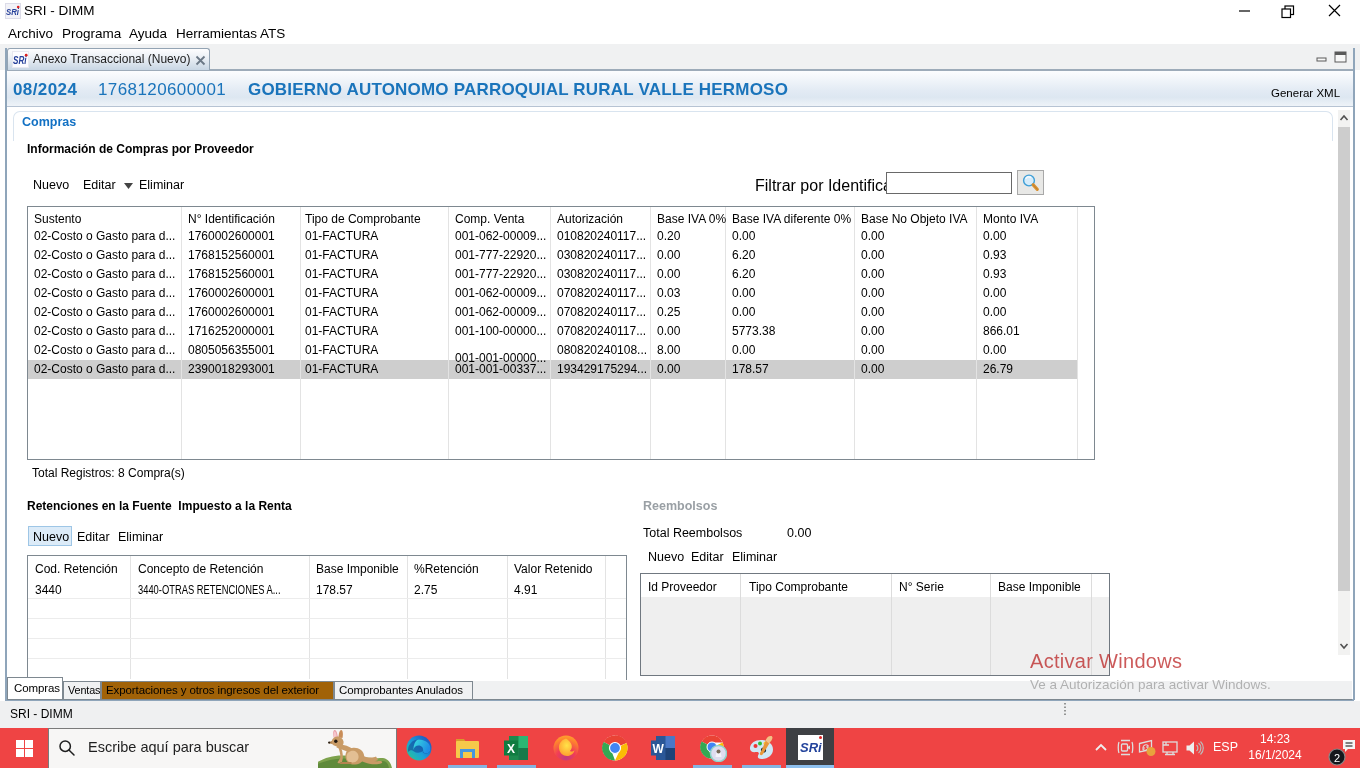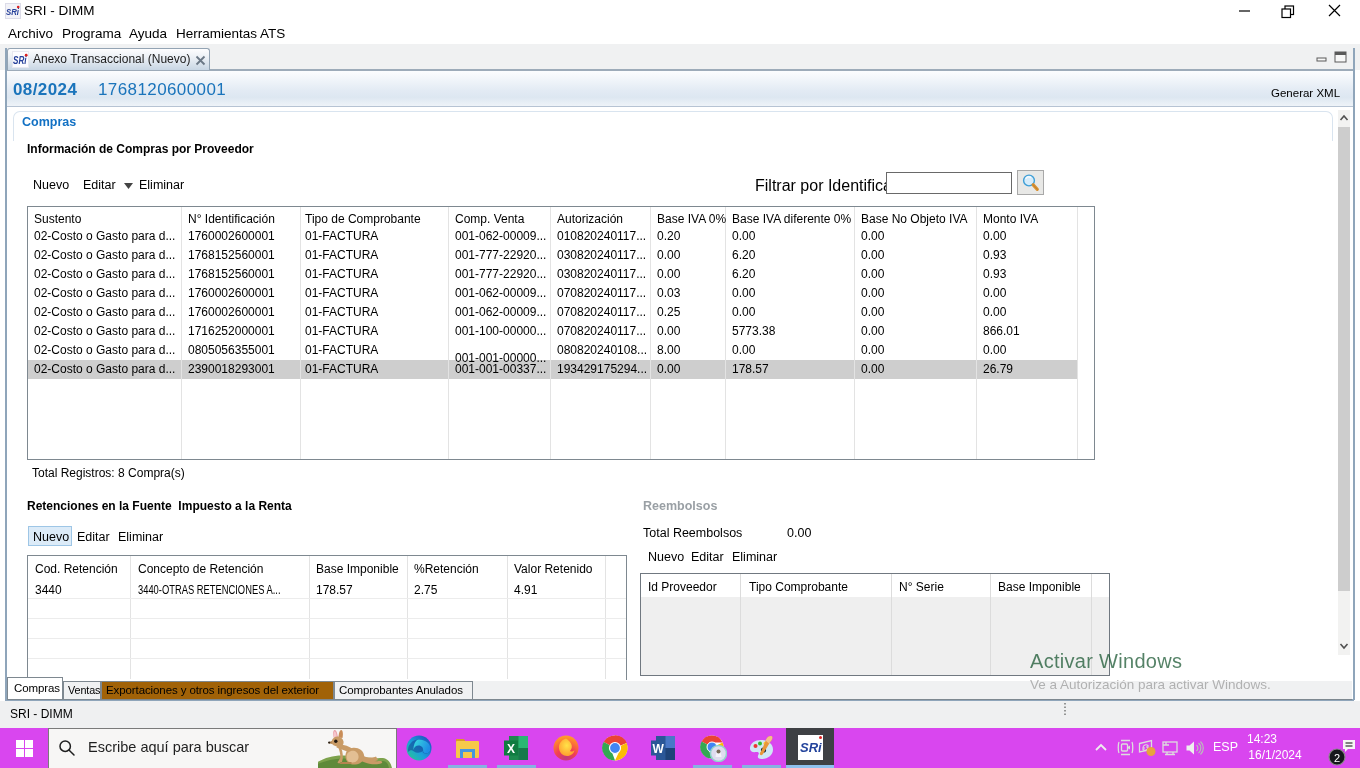--- a/index.html
+++ b/index.html
@@ -53,20 +53,21 @@
 
 <svg class="abs" style="left:1315px;top:50px" width="36" height="14" viewBox="0 0 36 14">
   <rect x="2" y="8" width="9" height="3" fill="#f8f8f8" stroke="#5a5a5a" stroke-width="1"></rect>
   <rect x="20" y="2" width="11" height="10" fill="#f8f8f8" stroke="#5a5a5a" stroke-width="1"></rect>
   <rect x="20" y="2" width="11" height="3" fill="#5a5a5a"></rect>
 </svg>
 
 <div class="abs" style="left:5px;top:70.5px;width:1349px;height:36.5px;background:linear-gradient(180deg,#fcfdfe 0%,#e3ebf4 55%,#dde7f1 75%,#eef3f8 100%);border-bottom:1px solid #b6c3d3">
   <span class="abs blue" style="left:8px;top:9px;font-size:17px;font-weight:bold;letter-spacing:.4px">08/2024</span>
   <span class="abs blue" style="left:93px;top:9px;font-size:17px;font-weight:normal;letter-spacing:.4px">1768120600001</span>
+  <span class="abs blue" style="left:243px;top:9px;font-size:17px;font-weight:bold;letter-spacing:.2px">GOBIERNO AUTONOMO PARROQUIAL RURAL VALLE HERMOSO</span>
   <span class="abs" style="left:1266px;top:16px;font-size:11.5px">Generar XML</span>
 </div>
 
 <div class="abs" style="left:5px;top:48px;width:2px;height:652px;background:#8fa5ba"></div>
 <div class="abs" style="left:1352.5px;top:48px;width:2px;height:652px;background:#8fa5ba"></div>
 <div class="abs" style="left:5px;top:698.5px;width:1349px;height:2px;background:#8fa5ba"></div>
 
 <div class="abs" style="left:13px;top:111px;width:1320px;height:30px;border:1px solid #d9e4ef;border-bottom:none;border-radius:7px 7px 0 0"></div>
 <span class="abs" style="left:22px;top:115px;font-size:12.5px;font-weight:bold;color:#1271c4">Compras</span>
 <span class="abs" style="left:27px;top:142px;font-size:12px;font-weight:bold">Información de Compras por Proveedor</span>
@@ -261,28 +262,28 @@
     </div>
     <div class="abs" style="left:101px;top:681px;width:233px;height:18px;background:#a16207;border:1px solid #7e8890;border-bottom:none;z-index:2">
       <span class="abs" style="left:4px;top:2px;font-size:11.5px;letter-spacing:-.1px;white-space:nowrap">Exportaciones y otros ingresos del exterior</span>
     </div>
     <div class="abs" style="left:334px;top:681px;width:139px;height:18px;background:#f0f1f2;border:1px solid #7e8890;border-bottom:none;z-index:2">
       <span class="abs" style="left:4px;top:2px;font-size:11.5px;letter-spacing:-.1px;white-space:nowrap">Comprobantes Anulados</span>
     </div>
     <div class="abs" style="left:7px;top:698.5px;width:1345px;height:1px;background:#7e8890;z-index:1"></div>
   </div>
 
-<span class="abs" style="left:1030px;top:650px;font-size:20px;color:#14532d;opacity:.72;letter-spacing:.3px">Activar Windows</span>
+<span class="abs" style="left:1030px;top:650px;font-size:20px;color:#b91c1c;opacity:.72;letter-spacing:.3px">Activar Windows</span>
 <span class="abs" style="left:1030px;top:677px;font-size:13.5px;color:#8a8a8a;opacity:.62">Ve a Autorización para activar Windows.</span>
 
 <div class="abs" style="left:0;top:700.5px;width:1360px;height:27.5px;background:#eff0f1">
   <span class="abs" style="left:10px;top:6px;font-size:12px">SRI - DIMM</span>
 </div>
 
-<div class="abs" style="left:0;top:728px;width:1360px;height:40px;background:#d946ef" id="taskbar">
+<div class="abs" style="left:0;top:728px;width:1360px;height:40px;background:#ef4444" id="taskbar">
   <svg class="abs" style="left:16px;top:12px" width="17" height="17" viewBox="0 0 17 17">
     <rect x="0" y="0" width="8" height="8" fill="#fff"></rect>
       <rect x="9" y="0" width="8" height="8" fill="#fff"></rect>
     <rect x="0" y="9" width="8" height="8" fill="#fff"></rect>
       <rect x="9" y="9" width="8" height="8" fill="#fff"></rect>
   </svg>
 
   <div class="abs" style="left:48px;top:0;width:349px;height:40px;background:#f7f6f5;border:1px solid #7a7a7a;border-bottom:none"></div>
   <svg class="abs" style="left:58px;top:11px" width="18" height="18" viewBox="0 0 18 18">
     <circle cx="7.2" cy="7.2" r="5.2" fill="none" stroke="#1f1f1f" stroke-width="1.5"></circle>
@@ -428,21 +429,21 @@
   <svg class="abs" style="left:1161px;top:11px" width="18" height="18" viewBox="0 0 18 18">
     <rect x="2" y="3" width="14" height="10" fill="none" stroke="#ddd" stroke-width="1.3"></rect>
     <path d="M6 13 L6 15.5 L12 15.5 L12 13 M4 15.5 L14 15.5" stroke="#ddd" stroke-width="1.3" fill="none"></path>
     <path d="M5 3 L5 6 L8 6 M5 6 L2 6" stroke="#ddd" stroke-width="1.3" fill="none"></path>
   </svg>
   <svg class="abs" style="left:1185px;top:11px" width="20" height="18" viewBox="0 0 20 18">
     <path d="M1.5 6.5 L4.5 6.5 L9 2.5 L9 15.5 L4.5 11.5 L1.5 11.5 Z" fill="#eee"></path>
     <path d="M11.5 6 A4 4 0 0 1 11.5 12 M13.5 4 A6.5 6.5 0 0 1 13.5 14 M15.5 2.5 A9 9 0 0 1 15.5 15.5" stroke="#bbb" stroke-width="1.2" fill="none"></path>
   </svg>
   <span class="abs" style="left:1213px;top:12px;font-size:12.5px;color:#fff">ESP</span>
-  <span class="abs" style="left:1247px;top:4px;width:56px;font-size:12px;color:#fff">14:23</span>
+  <span class="abs" style="left:1247px;top:4px;width:56px;text-align:center;font-size:12px;color:#fff">14:23</span>
   <span class="abs" style="left:1247px;top:20px;width:56px;text-align:center;font-size:12px;color:#fff">16/1/2024</span>
   <svg class="abs" style="left:1326px;top:10px" width="32" height="30" viewBox="0 0 32 30">
     <path d="M17 2 L29 2 L29 11 L22 11 L19 14 L19 11 L17 11 Z" fill="#f5f5f5"></path>
     <line x1="19.5" y1="5" x2="26.5" y2="5" stroke="#333" stroke-width="1.2"></line>
     <line x1="19.5" y1="8" x2="26.5" y2="8" stroke="#333" stroke-width="1.2"></line>
     <circle cx="11" cy="19" r="8" fill="#16171c" stroke="#888" stroke-width="1.2"></circle>
     <text x="8" y="23.5" font-size="11" fill="#fff" font-family="Liberation Sans">2</text>
   </svg>
 </div>
 

